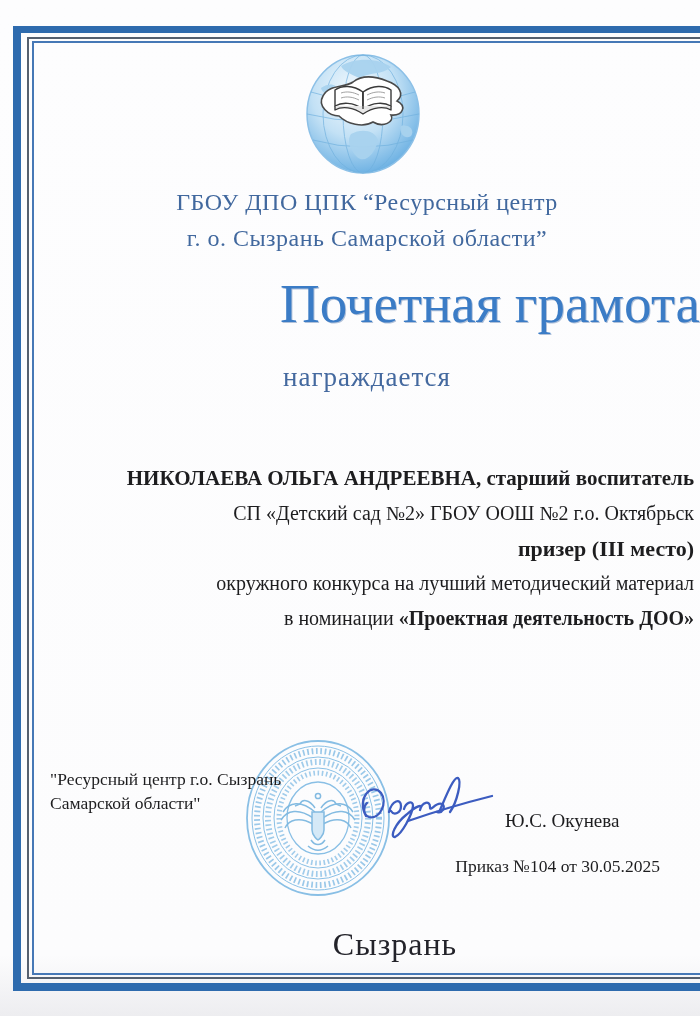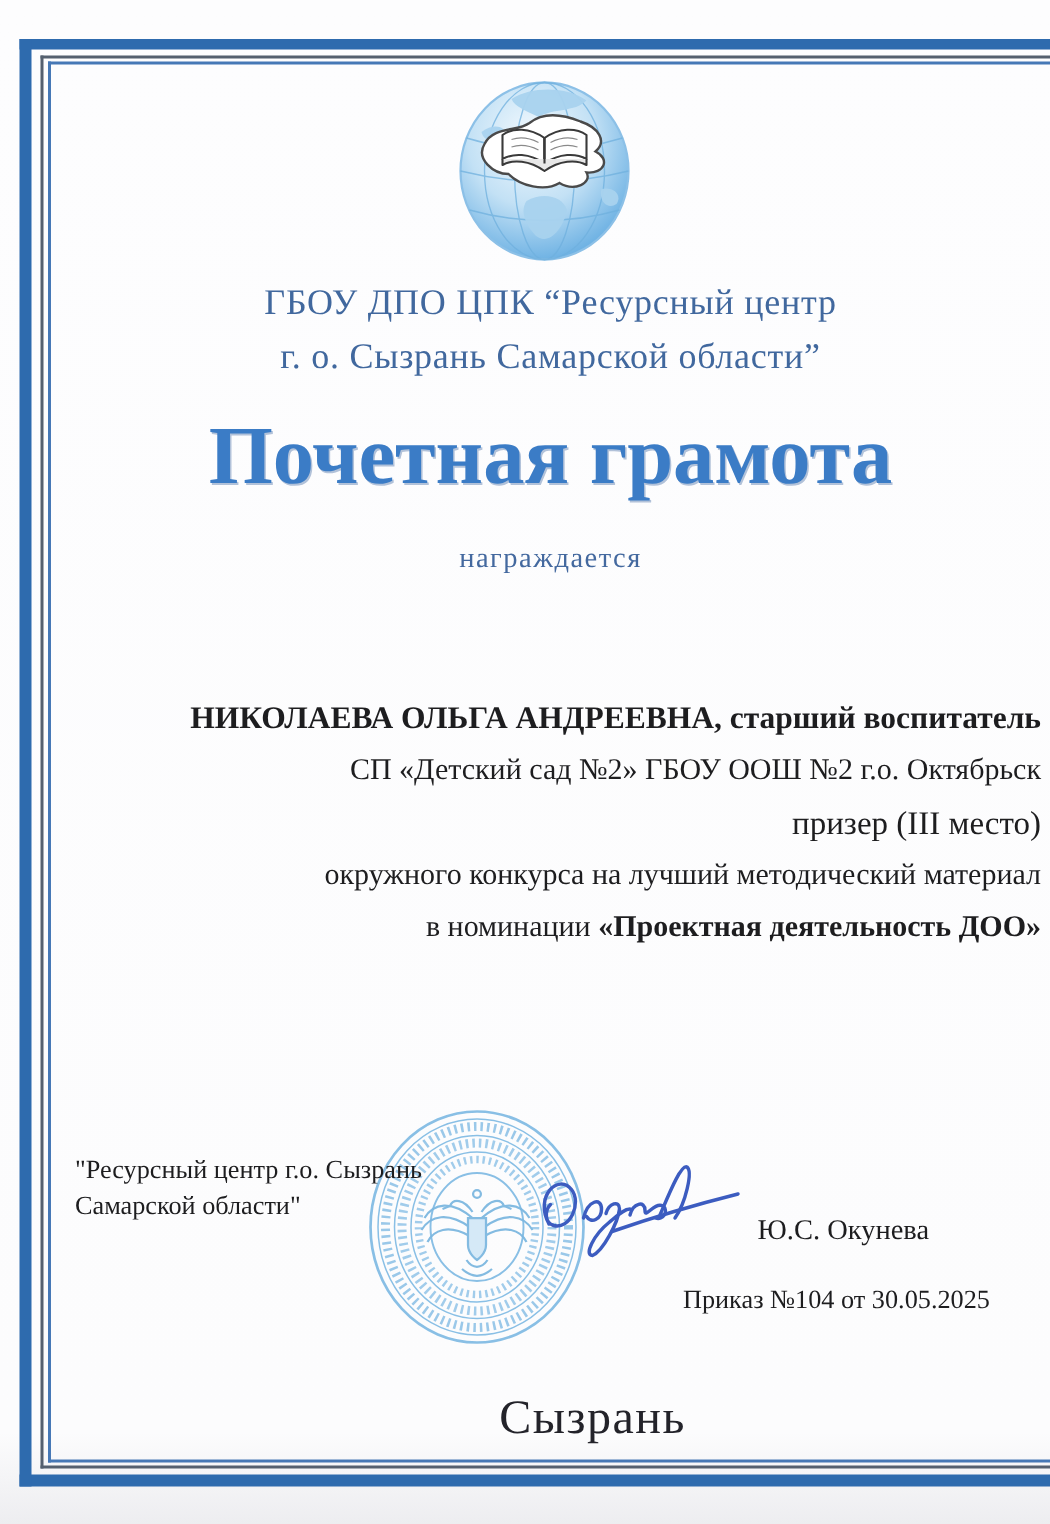--- a/index.html
+++ b/index.html
@@ -25,34 +25,34 @@
   }
   
   .logo{position:absolute;left:303px;top:52px;width:120px;height:124px;}
   .org{
     position:absolute;left:34px;right:0;top:184px;
     text-align:center;color:#41689e;
     font-size:24px;line-height:36px;letter-spacing:0.5px;
   }
   .title{
     position:absolute;left:34px;right:0;top:268px;
-    text-align:center;color:#3b7cc6;
-    font-size:55px;line-height:72px;font-weight:700;
+    text-align:right;color:#3b7cc6;
+    font-size:55px;line-height:72px;font-weight:400;
     text-shadow:1px 1px 0 rgba(38,84,150,.35);
   }
   .subtitle{
     position:absolute;left:34px;right:0;top:362px;
-    text-align:center;color:#44699f;font-size:19px;letter-spacing:1px;
+    text-align:center;color:#44699f;font-size:27px;letter-spacing:1px;
   }
   
   .body-block{position:absolute;left:40px;right:6px;top:461px;text-align:right;color:#1d1d1f;}
   .body-block .line{height:35px;line-height:35px;white-space:nowrap;}
   .ln-bold{font-size:21px;font-weight:bold;}
   .ln-reg{font-size:20px;}
-  .ln-prize{font-size:22px;font-weight:normal;}
+  .ln-prize{font-size:22px;font-weight:bold;}
   
   .director{
     position:absolute;left:50px;top:768px;z-index:3;
     font-size:17.5px;line-height:23.5px;color:#1d1d1f;
   }
   .stamp{position:absolute;left:243px;top:738px;width:150px;height:160px;z-index:1;opacity:.9;}
   .signature{position:absolute;left:350px;top:758px;width:150px;height:88px;z-index:4;}
   .signer{
     position:absolute;left:505px;top:810px;width:140px;z-index:3;
     text-align:left;font-size:19px;color:#1d1d1f;

